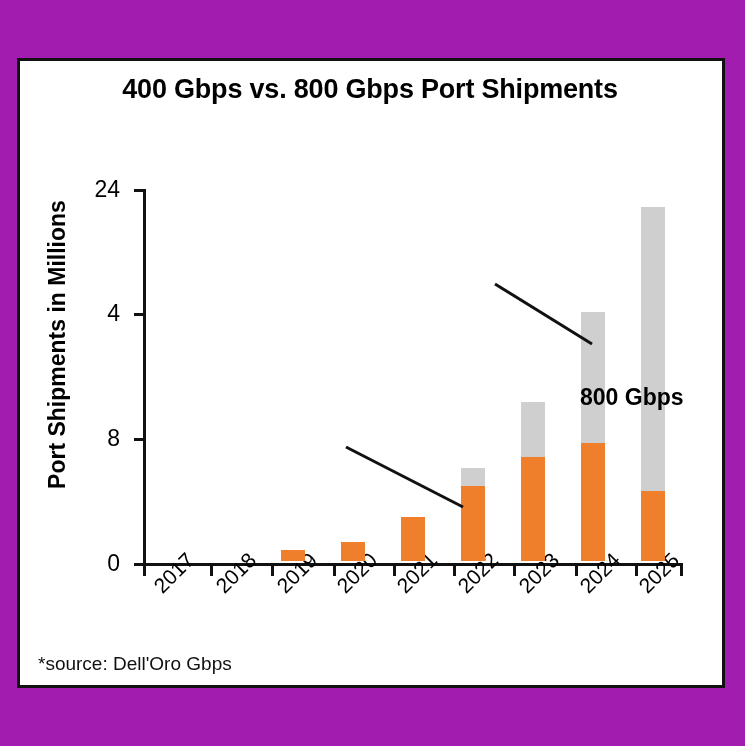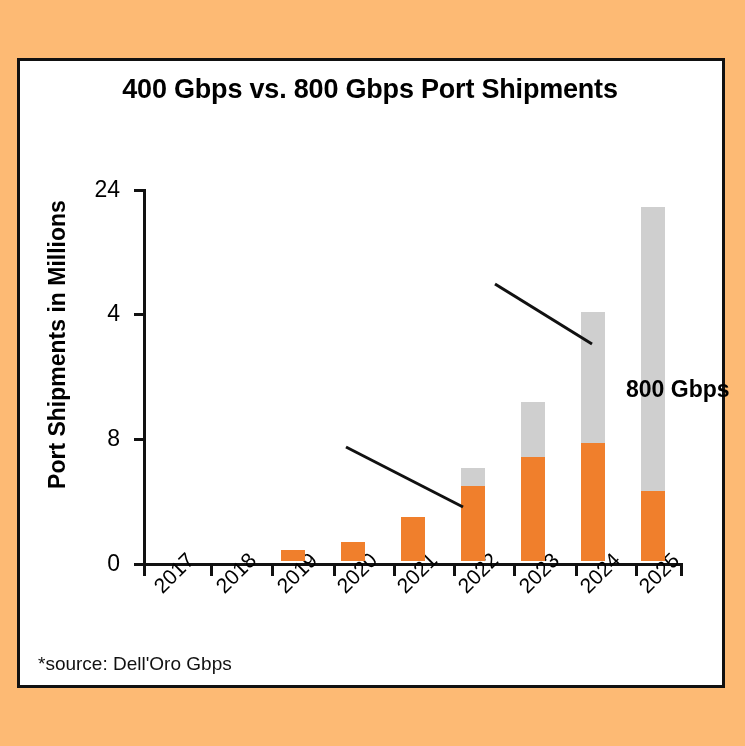--- a/index.html
+++ b/index.html
@@ -2,21 +2,21 @@
 <html><head>
 <meta charset="utf-8">
 <style>
   html,body{margin:0;padding:0;}
   body{
     width:745px;height:746px;
     background:#ffffff;
     font-family:"Liberation Sans", sans-serif;
     overflow:hidden;
   }
-  #root{position:relative;width:745px;height:746px;background:#fdba74;}
+  #root{position:relative;width:745px;height:746px;background:#a21caf;}
 
   
   .figure-frame{
     position:absolute;
     left:17px; top:58px;
     width:708px; height:630px;
     border:3px solid #111;
     background:#ffffff;
     box-sizing:border-box;
   }
@@ -93,21 +93,21 @@
   .seg-800{background:#CFCFCF;}
 
   .annot{
     position:absolute;
     font-size:23px;
     font-weight:bold;
     color:#000;
     white-space:nowrap;
   }
   .annot-400{ left:265px; top:375px; }
-  .annot-800{ left:437px; top:187px;margin-left:46px; }
+  .annot-800{ left:437px; top:195px; }
 
   .leader{position:absolute;overflow:visible;pointer-events:none;}
 
   .source{
     position:absolute;
     left:18px; bottom:10px;
     font-size:19px;
     color:#111;
     white-space:nowrap;
   }

